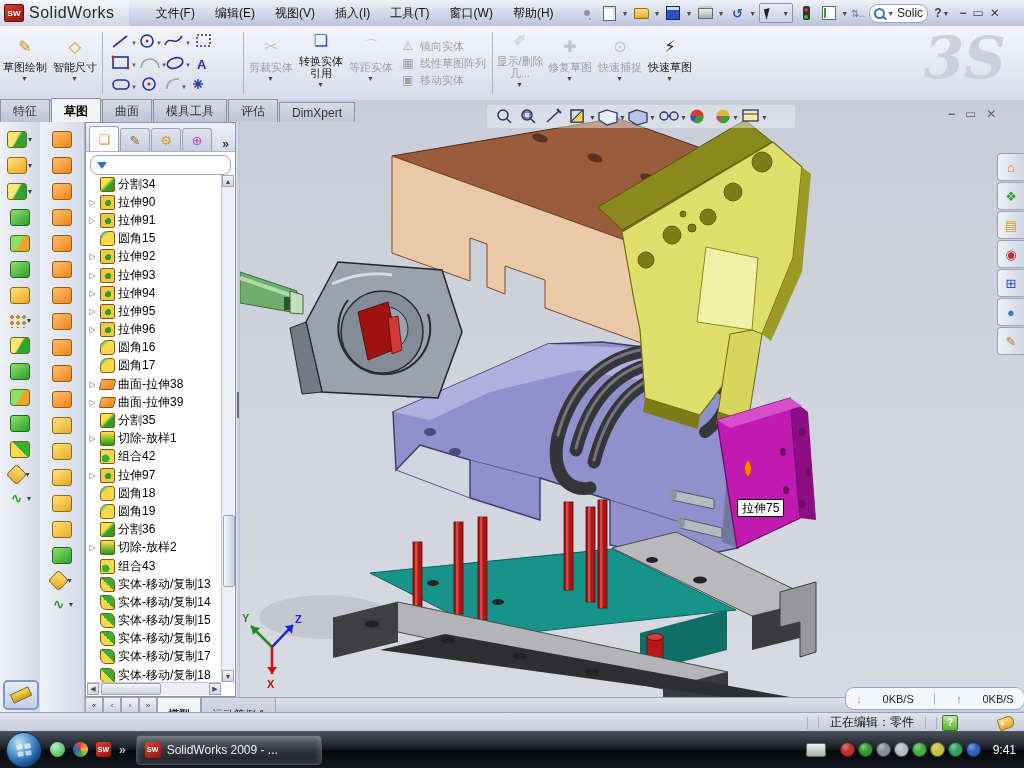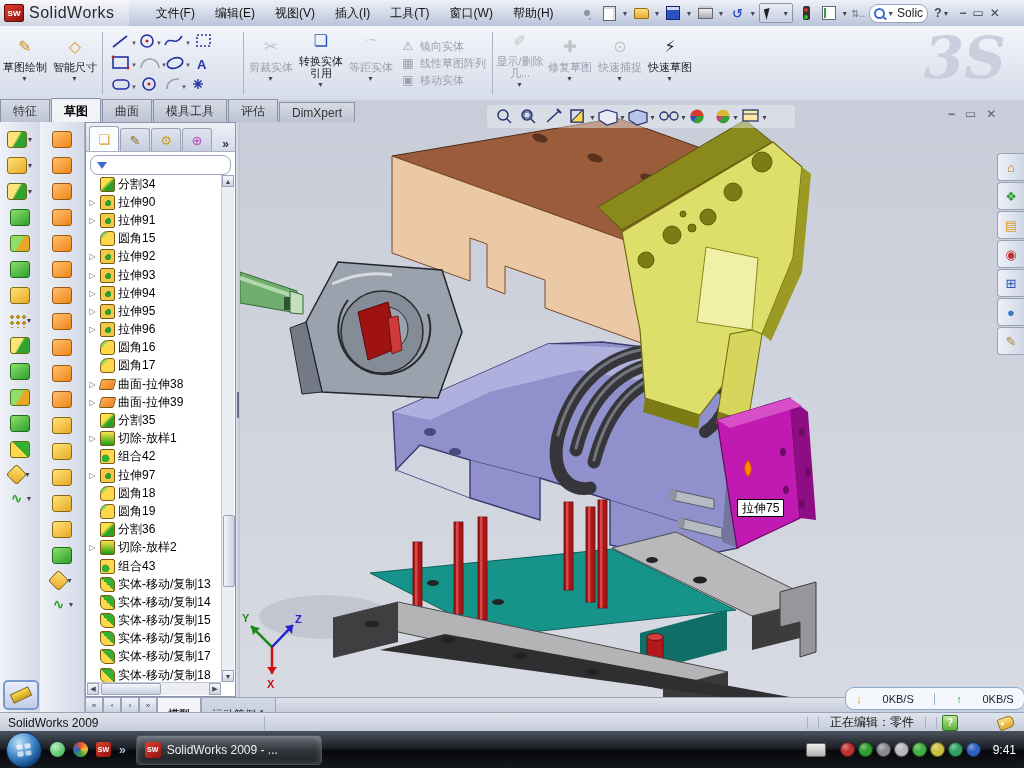--- a/index.html
+++ b/index.html
@@ -873,21 +873,20 @@
 <div id="docrow" class="abs">
     <div class="navb">«</div>
     <div class="navb">‹</div>
     <div class="navb">›</div>
     <div class="navb">»</div>
     <div class="dtab active">模型</div>
     <div class="dtab">运动算例 1</div>
   </div>
 
 <div id="statusbar" class="abs">
-  <div id="status-left">SolidWorks 2009</div>
   <div class="spacer"></div>
   <div class="sdiv"></div>
     <div class="sdiv"></div>
   <div id="status-edit">正在编辑：零件</div>
   <div class="sdiv"></div>
     <div class="sdiv"></div>
   <div class="qmark">?</div>
   <div style="width:40px;"></div>
   <div class="tag"></div>
   <div style="width:10px;"></div>

